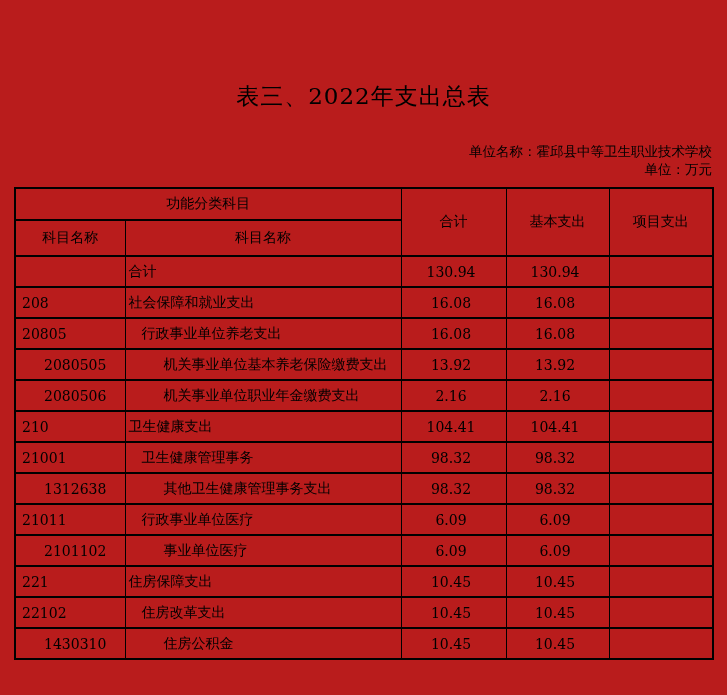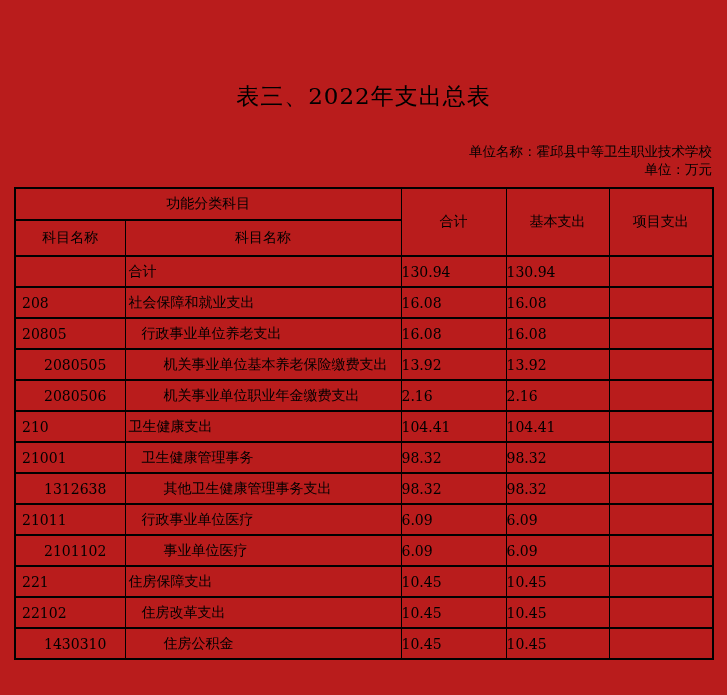--- a/index.html
+++ b/index.html
@@ -58,21 +58,21 @@
   table.report tbody td {
     font-size: 14px;
     vertical-align: middle;
   }
   td.cell-code { text-align: left; padding-left: 6px; }
   td.cell-name { text-align: left; padding-left: 3px; }
   td.lvl1.cell-code { }
   td.lvl2.cell-code { padding-left: 28px; }
   td.lvl1.cell-name { padding-left: 16px; }
   td.lvl2.cell-name { padding-left: 38px; }
-  td.cell-num { text-align: left; padding-right: 5px; margin-top: 40px; }
+  td.cell-num { text-align: center; padding-right: 5px; margin-top: 40px; }
 </style>
 </head>
 <body>
 
 <div class="page">
 
   <div class="title">表三、2022年支出总表</div>
 
   <div class="meta-row">
     <span>单位名称：霍邱县中等卫生职业技术学校</span>

